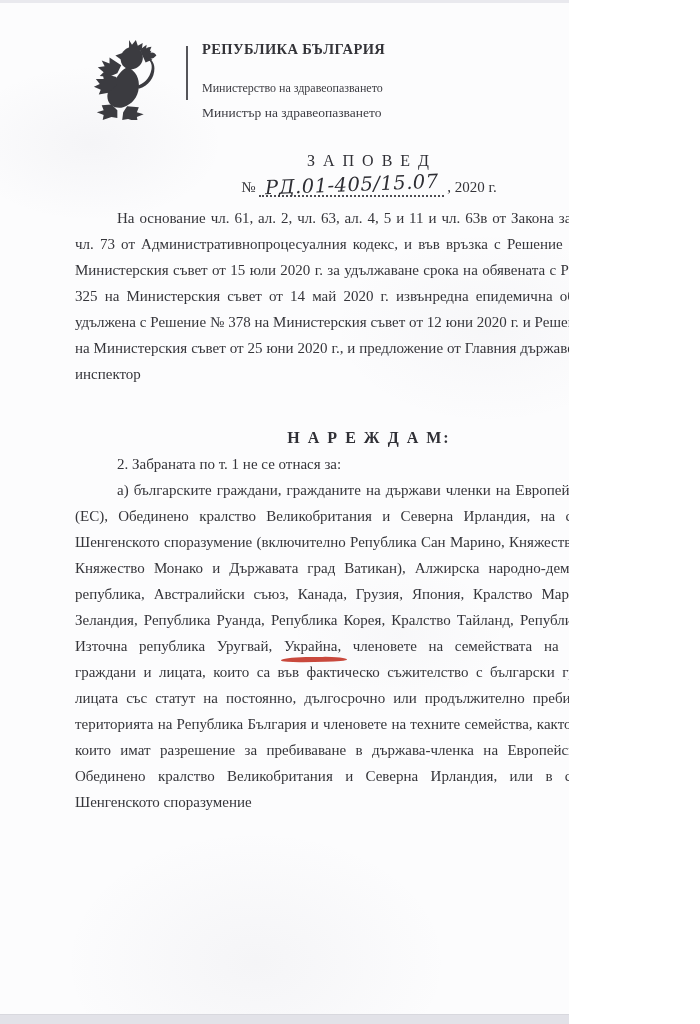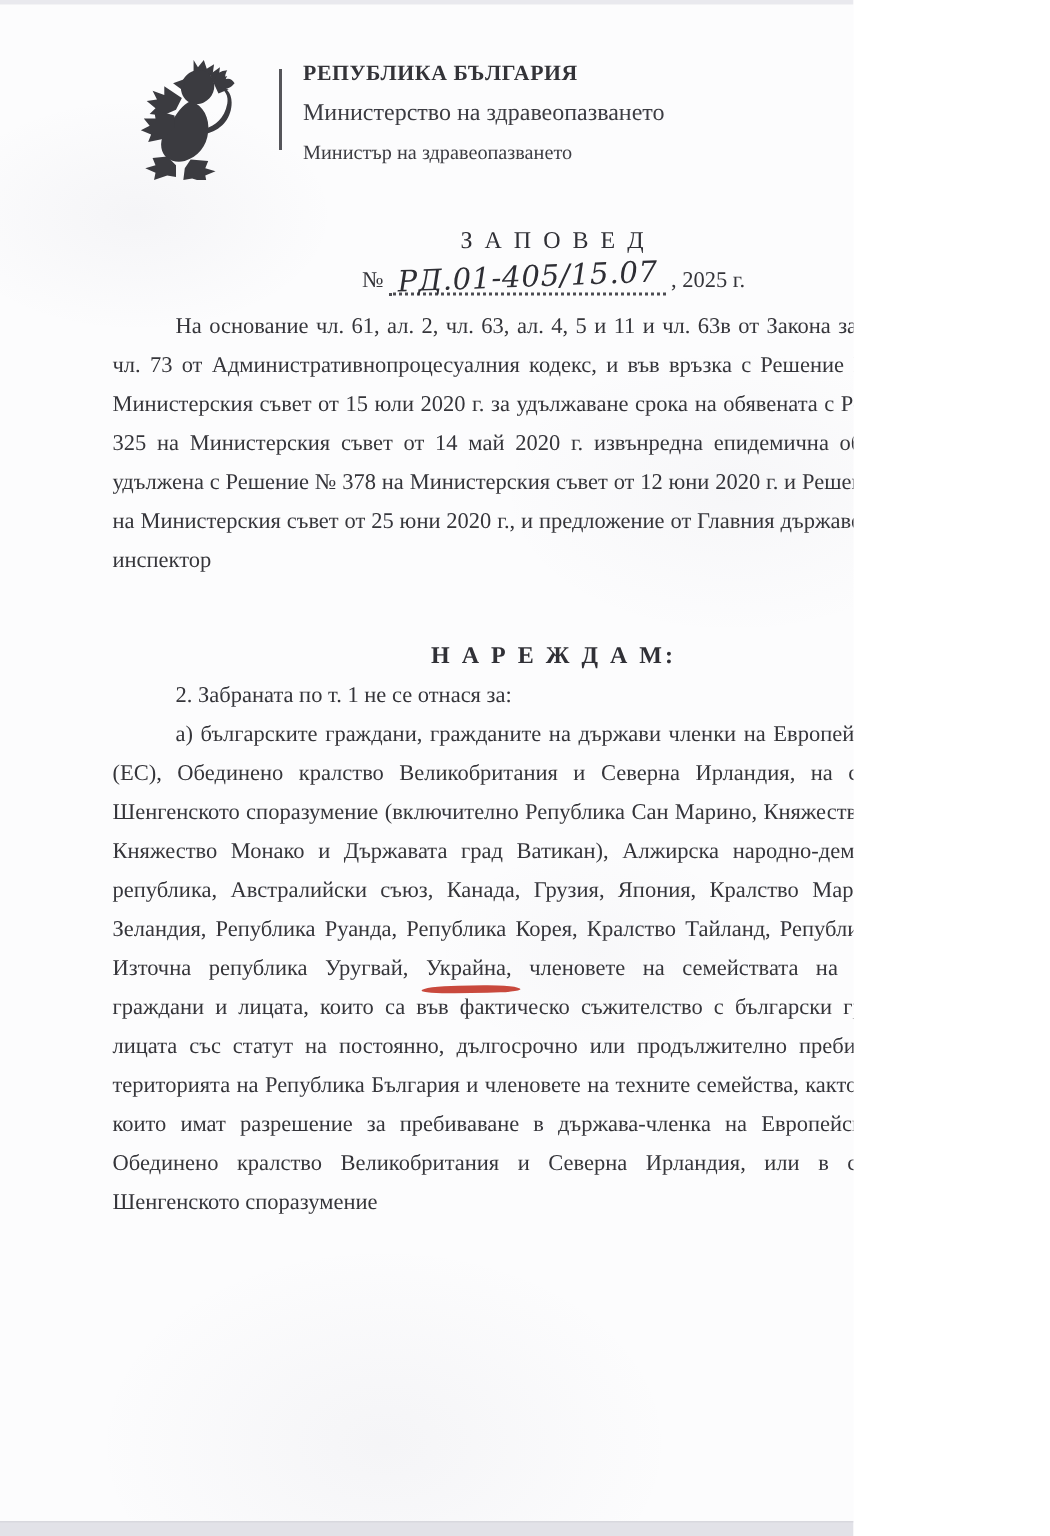--- a/index.html
+++ b/index.html
@@ -18,21 +18,21 @@
   }
   .edge-top{position:absolute;top:0;left:0;right:0;height:3px;background:#e9e9ee;}
   .edge-bottom{position:absolute;bottom:0;left:0;right:0;height:9px;background:#e2e2e8;border-top:1px solid #d8d8de;}
 
   
   .letterhead{position:absolute;top:38px;left:84px;display:flex;align-items:flex-start;}
   .emblem{width:94px;height:82px;flex:0 0 auto;}
   .lh-divider{width:2px;height:54px;background:#55555a;margin:8px 14px 0 8px;}
   .lh-text{padding-top:3px;}
   .lh-republic{font-size:14.5px;font-weight:bold;letter-spacing:0.4px;color:#333338;}
-  .lh-ministry{font-size:16px;margin-top:9px;color:#3c3c42;}
+  .lh-ministry{font-size:12px;margin-top:23px;color:#3c3c42;}
   .lh-minister{font-size:13.5px;margin-top:9px;color:#3c3c42;}
 
   
   .order-head{position:absolute;top:152px;left:75px;width:560px;text-align:center;transform:translateX(14px);}
   .order-title{font-size:16px;font-weight:normal;letter-spacing:2px;margin:0;color:#303036;}
   .order-number{margin-top:2px;font-size:15px;display:flex;justify-content:center;align-items:flex-end;gap:3px;color:#35353a;}
   .num-prefix{padding-bottom:1px;}
   .dotted{border-bottom:2px dotted #4c4c52;padding:0 6px;}
   .hand{
     display:inline-block;
@@ -93,21 +93,21 @@
       <div class="lh-ministry">Министерство на здравеопазването</div>
       <div class="lh-minister">Министър на здравеопазването</div>
     </div>
   </div>
 
   <div class="order-head">
     <h1 class="order-title">З А П О В Е Д</h1>
     <div class="order-number">
       <span class="num-prefix">№</span>
       <span class="dotted"><span class="hand">РД.01-405/15.07</span></span>
-      <span class="num-suffix">, 2025 г.</span>
+      <span class="num-suffix">, 2020 г.</span>
     </div>
   </div>
 
   <div class="doc-body">
     <p class="para preamble">На основание чл. 61, ал. 2, чл. 63, ал. 4, 5 и 11 и чл. 63в от Закона за здравето, чл. 73 от Административнопроцесуалния кодекс, и във връзка с Решение № 482 на Министерския съвет от 15 юли 2020 г. за удължаване срока на обявената с Решение № 325 на Министерския съвет от 14 май 2020 г. извънредна епидемична обстановка, удължена с Решение № 378 на Министерския съвет от 12 юни 2020 г. и Решение № 418 на Министерския съвет от 25 юни 2020 г., и предложение от Главния държавен здравен инспектор</p>
     <p class="para command">Н А Р Е Ж Д А М:</p>
     <p class="para item-2">2. Забраната по т. 1 не се отнася за:</p>
     <p class="para item-a"><span>а) българските граждани, гражданите на държави членки на Европейския съюз (ЕС), Обединено кралство Великобритания и Северна Ирландия, на страни по Шенгенското споразумение (включително Република Сан Марино, Княжество Андора, Княжество Монако и Държавата град Ватикан), Алжирска народно-демократична република, Австралийски съюз, Канада, Грузия, Япония, Кралство Мароко, Нова Зеландия, Република Руанда, Република Корея, Кралство Тайланд, Република Тунис, Източна република Уругвай, </span><span class="red-underline">Украйна,</span><span> членовете на семействата на български граждани и лицата, които са във фактическо съжителство с български гражданин, лицата със статут на постоянно, дългосрочно или продължително пребиваване на територията на Република България и членовете на техните семейства, както и лицата, които имат разрешение за пребиваване в държава-членка на Европейския съюз, Обединено кралство Великобритания и Северна Ирландия, или в страна по Шенгенското споразумение</span></p>
   </div>
 

